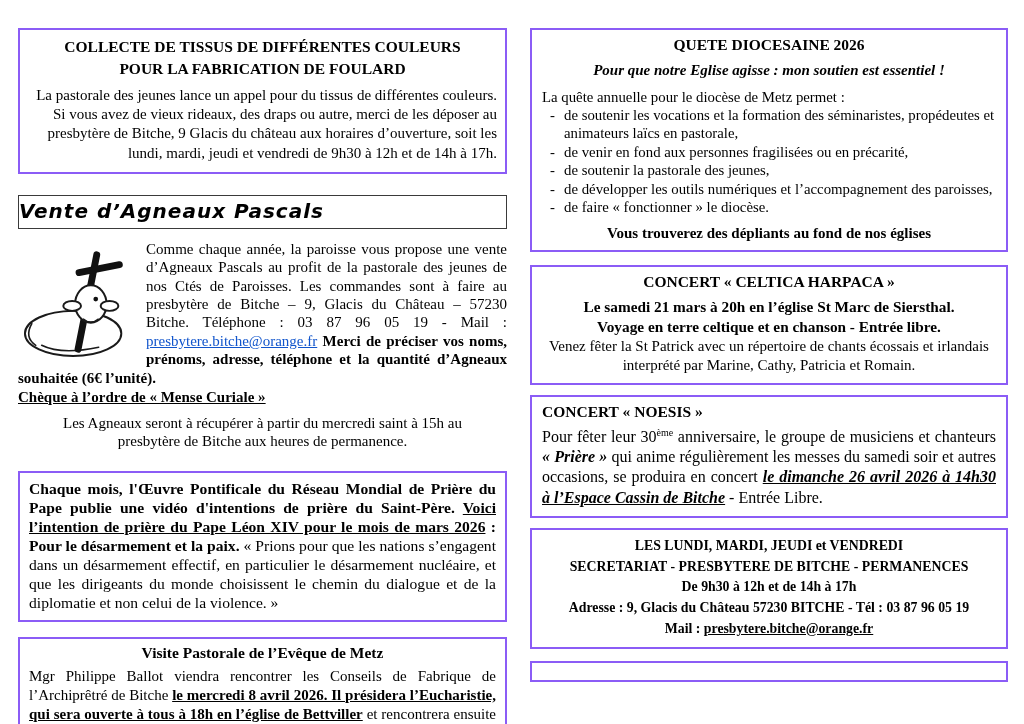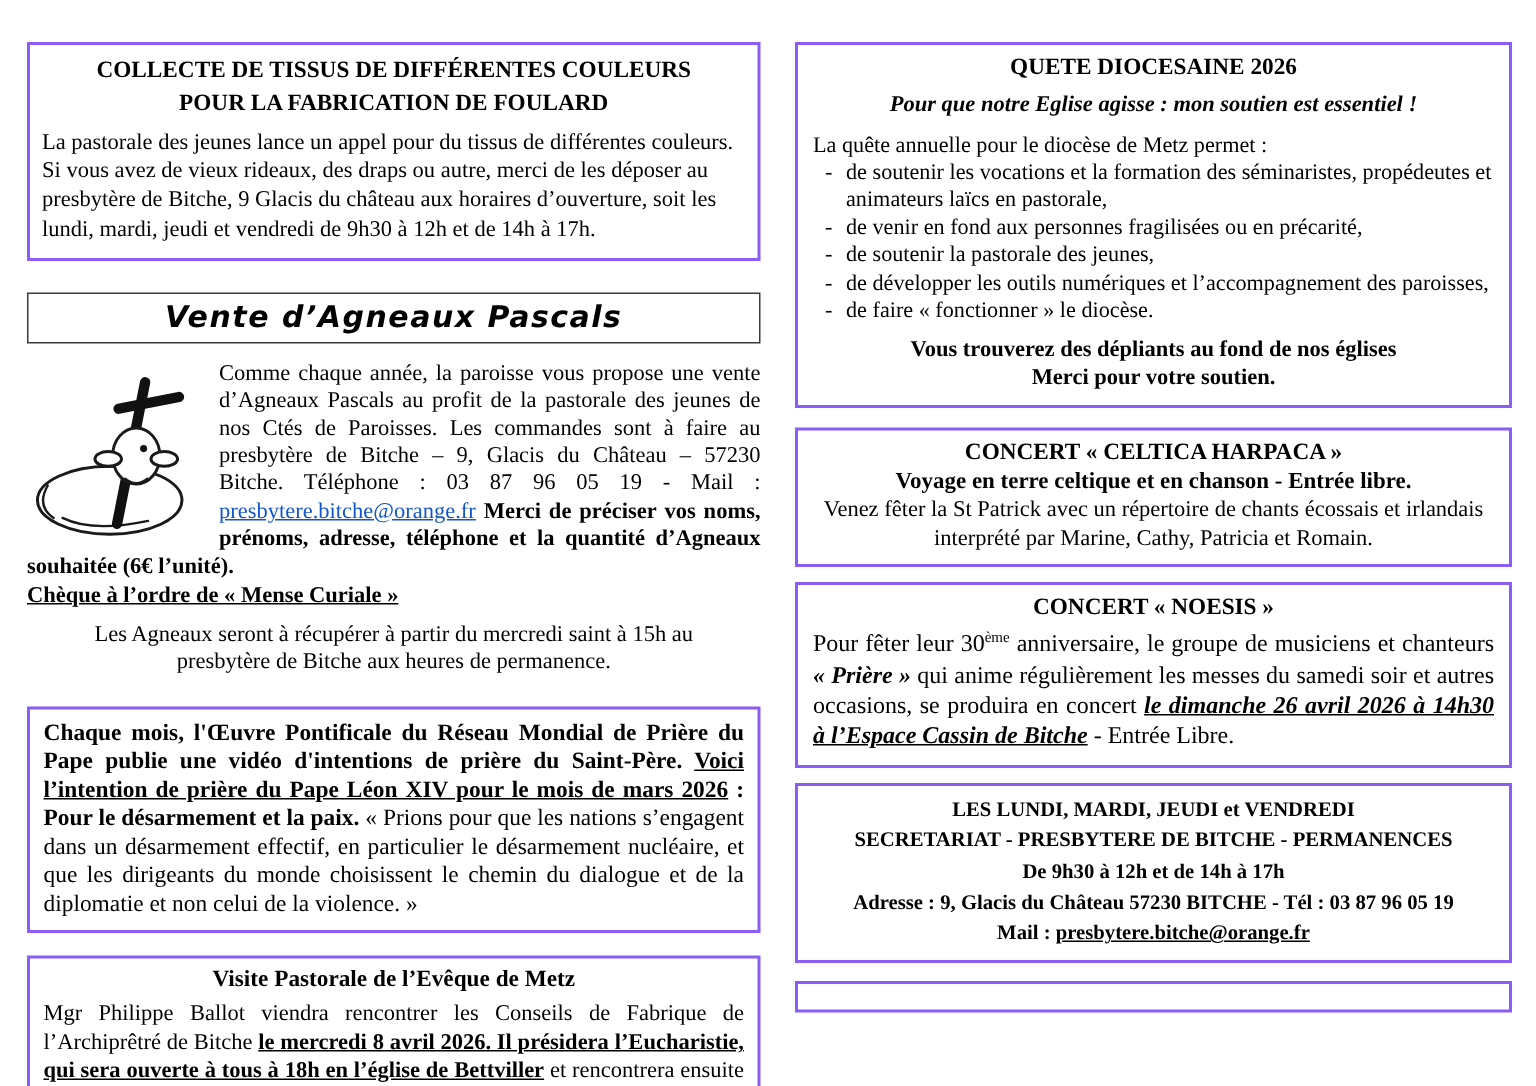--- a/index.html
+++ b/index.html
@@ -9,25 +9,25 @@
   }
   .page{display:flex;gap:23px;padding:28px 16px 0 18px;box-sizing:border-box;}
   .col-left{width:489px;flex:none;}
   .col-right{width:478px;flex:none;}
   .box{border:2px solid #8b5cf6;box-sizing:border-box;background:#fff;}
   .thinbox{border:1px solid #3a3a3a;box-sizing:border-box;background:#fff;}
 
   
   .collecte{padding:6px 8px 9px;}
   .collecte .t{font-weight:bold;text-align:center;font-size:15.5px;line-height:1.45;}
-  .collecte .b{text-align:left;font-size:15px;line-height:1.28;margin-top:5px;}
+  .collecte .b{text-align:right;font-size:15px;line-height:1.28;margin-top:5px;}
 
   .vente-title-box{margin-top:21px;padding:3px 0 5px;border-width:1px;}
   .vente-title{
-    text-align:center;font-family:"DejaVu Sans", sans-serif;
+    text-align:left;font-family:"DejaVu Sans", sans-serif;
     font-weight:bold;font-style:italic;font-size:20px;letter-spacing:1px;
   }
 
   .agneaux{margin-top:11px;font-size:15px;}
   .lamb{float:left;width:118px;height:122px;margin:2px 6px 0 4px;}
   .agneaux .flow{text-align:justify;line-height:1.23;}
   .agneaux .bold-note{font-weight:bold;}
   .agneaux .cheque{font-weight:bold;text-decoration:underline;display:block;margin-top:1px;}
   .agneaux .pickup{clear:both;text-align:center;line-height:1.25;margin-top:7px;padding:0 30px;}
   a.bluelink{color:#1155CC;text-decoration:underline;cursor:pointer;}
@@ -53,21 +53,21 @@
   .quete li .txt{flex:1;}
   .quete .footer{font-weight:bold;text-align:center;line-height:1.3;margin-top:7px;font-size:15px;}
 
   .celtica{margin-top:13px;padding:6px 8px 7px;}
   .celtica .t{font-weight:bold;text-align:center;font-size:15.5px;}
   .celtica .l{font-weight:bold;text-align:center;font-size:15.3px;line-height:1.3;}
   .celtica .l.first{margin-top:6px;}
   .celtica .n{text-align:center;font-size:15px;line-height:1.28;}
 
   .noesis{margin-top:10px;padding:6px 10px 8px;}
-  .noesis .t{font-weight:bold;text-align:center;font-size:15.5px;margin-bottom:6px;}
+  .noesis .t{font-weight:bold;font-size:15.5px;margin-bottom:6px;}
   .noesis .b{text-align:justify;font-size:16px;line-height:1.27;}
   .noesis .band{font-weight:bold;font-style:italic;}
   .noesis .event{font-weight:bold;font-style:italic;text-decoration:underline;}
   .noesis sup{font-size:10px;}
 
   .secretariat{margin-top:10px;padding:6px 8px 7px;text-align:center;font-weight:bold;
     font-size:13.8px;line-height:1.5;}
   .secretariat a{color:#000;text-decoration:underline;cursor:pointer;}
 
   .infos{margin-top:12px;padding:8px 8px 9px;text-align:center;font-size:15px;line-height:1.32;}
@@ -156,26 +156,26 @@
             <span class="dash">-</span>
             <span class="txt">de développer les outils numériques et l’accompagnement des paroisses,</span>
           </li>
         <li>
             <span class="dash">-</span>
             <span class="txt">de faire « fonctionner » le diocèse.</span>
           </li>
       </ul>
       <div class="footer">
         <div>Vous trouverez des dépliants au fond de nos églises</div>
-        <div>Merci pour votre soutien.</div>
       </div>
     </div>
 
     <div class="box celtica">
       <div class="t">CONCERT « CELTICA HARPACA »</div>
+      <div class="l first">Le samedi 21 mars à 20h en l’église St Marc de Siersthal.</div>
       <div class="l">Voyage en terre celtique et en chanson - Entrée libre.</div>
       <div class="n">Venez fêter la St Patrick avec un répertoire de chants écossais et irlandais interprété par Marine, Cathy, Patricia et Romain.</div>
     </div>
 
     <div class="box noesis">
       <div class="t">CONCERT « NOESIS »</div>
       <div class="b">
         <span>Pour fêter leur 30</span><sup>ème</sup><span> anniversaire, le groupe de musiciens et chanteurs </span><span class="band">« Prière »</span><span> qui anime régulièrement les messes du samedi soir et autres occasions, se produira en concert </span><span class="event">le dimanche 26 avril 2026 à 14h30 à l’Espace Cassin de Bitche</span><span> - Entrée Libre.</span>
       </div>
     </div>

